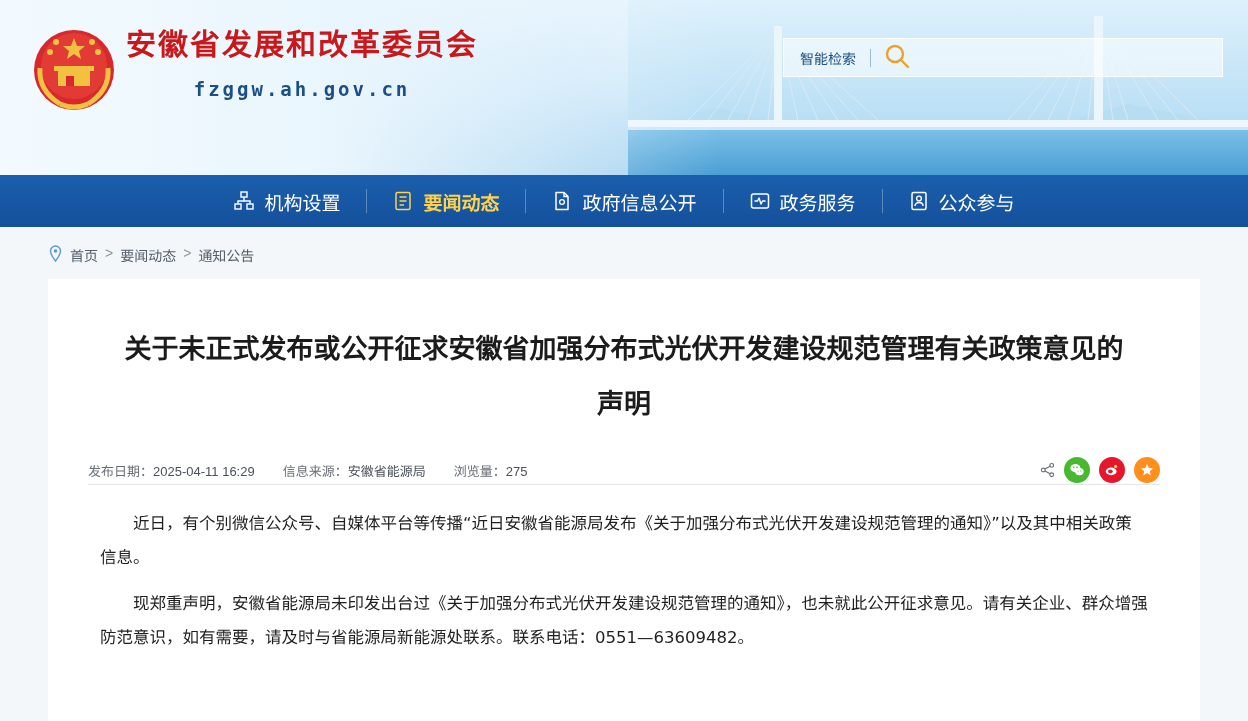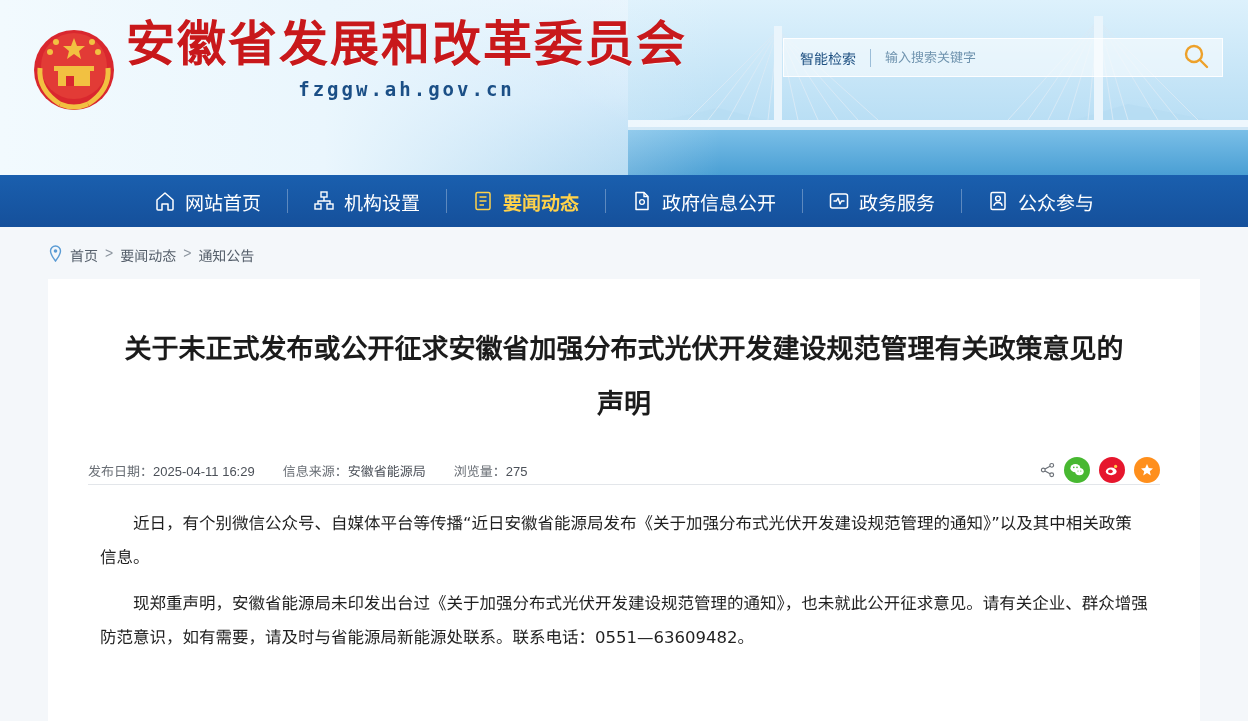--- a/index.html
+++ b/index.html
@@ -45,21 +45,21 @@
     left: 28px; top: 18px;
     width: 92px; height: 96px;
   }
 
   .site-title {
     position: absolute;
     left: 126px; top: 18px;
   }
   .site-title .cn {
     font-family: "DejaVu Sans", "Liberation Sans", sans-serif;
-    font-size: 49px;
+    font-size: 30px;
     font-weight: bold;
     letter-spacing: 2px;
     color: #c8181b;
     line-height: 54px;
     text-shadow: 0 1px 0 rgba(255,255,255,0.6);
   }
   .site-title .domain {
     margin-top: 6px;
     font-family: "DejaVu Sans Mono", monospace;
     font-size: 19px;
@@ -283,41 +283,32 @@
   </div>
 
   <div class="site-title">
     <div class="cn">安徽省发展和改革委员会</div>
     <div class="domain">fzggw.ah.gov.cn</div>
   </div>
 
   <div class="search-wrap">
     <div class="search-type">智能检索</div>
     <div class="search-divider"></div>
-    <input class="search-input" type="text" placeholder="输入搜索关键字" style="">
     <button class="search-btn">
       <span>
         <svg width="28" height="28" viewBox="0 0 28 28">
           <circle cx="12" cy="12" r="8" stroke="#eda12a" stroke-width="2.4" fill="none"></circle>
           <line x1="18" y1="18" x2="25" y2="25" stroke="#eda12a" stroke-width="2.4" stroke-linecap="round"></line>
         </svg>
       </span>
     </button>
   </div>
 </div>
 
 <div class="nav">
-  <div class="nav-item">
-    <span class="nav-icon">
-      <svg width="22" height="22" viewBox="0 0 22 22">
-          <path d="M3 10L11 3l8 7v9a1 1 0 0 1-1 1h-4v-6H8v6H4a1 1 0 0 1-1-1z" fill="none" stroke="#ffffff" stroke-width="1.5" stroke-linejoin="round"></path>
-        </svg>
-    </span>
-    <span>网站首页</span>
-  </div>
   <div class="nav-item">
     <span class="nav-icon">
       <svg width="22" height="22" viewBox="0 0 22 22">
           <rect x="8" y="2" width="6" height="5" fill="none" stroke="#fff" stroke-width="1.4"></rect>
           <rect x="2" y="14" width="6" height="5" fill="none" stroke="#fff" stroke-width="1.4"></rect>
           <rect x="14" y="14" width="6" height="5" fill="none" stroke="#fff" stroke-width="1.4"></rect>
           <path d="M11 7v4M5 14v-3h12v3" fill="none" stroke="#fff" stroke-width="1.4"></path>
         </svg>
     </span>
     <span>机构设置</span>

